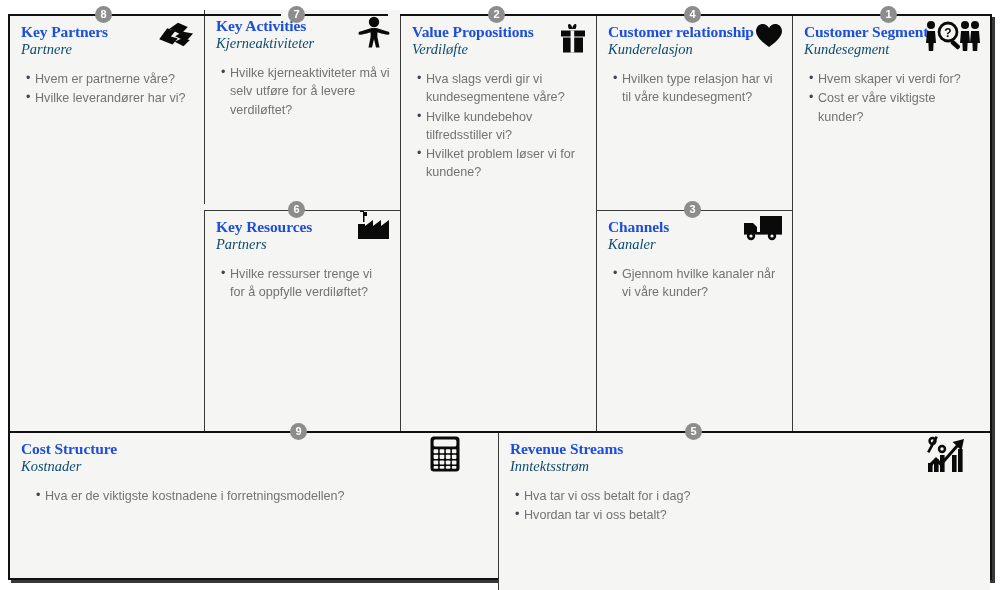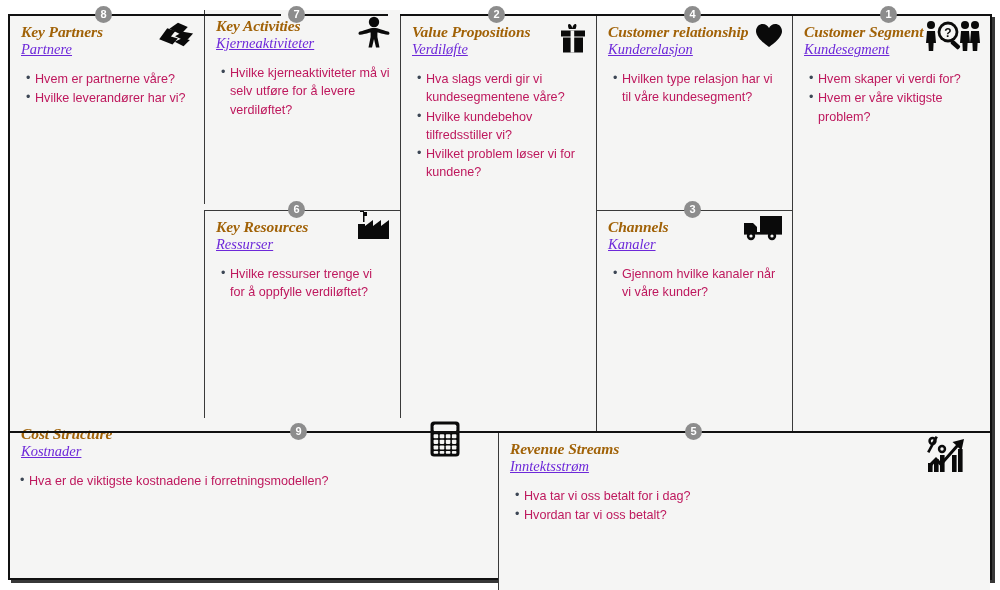--- a/index.html
+++ b/index.html
@@ -42,37 +42,35 @@
 
   
   .cell-head {
     position: relative;
     padding: 7px 10px 0 11px;
     min-height: 42px;
   }
   .title {
     font-family: "Liberation Serif", serif;
     font-weight: bold;
-    font-style: italic;
     font-size: 15.5px;
-    color: #a16207;
+    color: #1d4ed8;
     line-height: 1.12;
     letter-spacing: -0.1px;
     white-space: nowrap;
   }
   .subtitle {
     font-family: "Liberation Serif", serif;
     font-style: italic;
     font-weight: normal;
     font-size: 14.5px;
-    color: #6d28d9;
+    color: #0c4a6e;
     line-height: 1.12;
     margin-top: 1px;
     white-space: nowrap;
-    text-decoration: underline;
   }
 
   
   .icon {
     position: absolute;
     right: 9px;
     top: 6px;
     width: 42px;
     height: 38px;
     display: flex;
@@ -84,35 +82,35 @@
   
   .bullets {
     list-style: none;
     margin: 12px 0 0 0;
     padding: 0 10px 0 16px;
   }
   .bullets li {
     position: relative;
     font-family: "Liberation Sans", sans-serif;
     font-size: 12.6px;
-    color: #be185d;
+    color: #737373;
     line-height: 1.45;
     padding-left: 9px;
     margin-bottom: 1px;
   }
   .bullets li::before {
     content: "\2022";
     position: absolute;
     left: 0;
     top: -1px;
     color: #3c4654;
     font-size: 12.6px;
   }
 
-  .bullets.wide { padding-left: 10px; }
+  .bullets.wide { padding-left: 10px; margin-left: 16px; }
 
   
   .badge {
     position: absolute;
     width: 17px;
     height: 17px;
     border-radius: 50%;
     background: #8d8d8d;
     color: #ffffff;
     font-family: "Liberation Sans", sans-serif;
@@ -184,21 +182,21 @@
     </div>
     <ul class="bullets">
       <li>Hvilke kjerneaktiviteter må vi selv utføre for å levere verdiløftet?</li>
     </ul>
   </div>
   <div class="badge" style="left:288px; top:6px;">7</div>
 
   <div class="cell bl bt" style="left:204px; top:210px; width:196px; height:222px;">
     <div class="cell-head">
       <div class="title">Key Resources</div>
-      <div class="subtitle">Ressurser</div>
+      <div class="subtitle">Partners</div>
       <span class="icon" style="top:-3px;">
         <svg width="36" height="32" viewBox="0 0 36 32">
           <path d="M8 14 L8 4 L5 4 L5 1 L9 1 L9 4 L12 4 L12 8 L9.5 8 L9.5 14 Z"></path>
           <path d="M3 16 L3 31 L34 31 L34 12 L26 18 L26 12 L18 18 L18 12 L10 18 L10 16 Z"></path>
         </svg>
       </span>
     </div>
     <ul class="bullets">
       <li>Hvilke ressurser trenge vi for å oppfylle verdiløftet?</li>
     </ul>
@@ -281,28 +279,28 @@
 
           <circle cx="40" cy="5" r="4"></circle>
           <path d="M36 11 L44 11 L45 23 L42.6 23 L42.2 31 L37.8 31 L37.4 23 L35 23 Z"></path>
           <circle cx="50" cy="5" r="4"></circle>
           <path d="M46 11 L54 11 L55 23 L52.6 23 L52.2 31 L47.8 31 L47.4 23 L45 23 Z"></path>
         </svg>
       </span>
     </div>
     <ul class="bullets">
       <li>Hvem skaper vi verdi for?</li>
-      <li>Hvem er våre viktigste problem?</li>
+      <li>Cost er våre viktigste kunder?</li>
     </ul>
   </div>
   <div class="badge" style="left:880px; top:6px;">1</div>
 
   <div style="position:absolute; left:10px; top:431px; width:980px; height:2px; background:#111111; z-index:5;"></div>
 
-  <div class="cell" style="left:10px; top:418px; width:488px; height:133px;">
+  <div class="cell" style="left:10px; top:433px; width:488px; height:133px;">
     <div class="cell-head">
       <div class="title">Cost Structure</div>
       <div class="subtitle">Kostnader</div>
       <span class="icon" style="right:38px; top:3px; width:34px;">
         <svg width="30" height="36" viewBox="0 0 30 36">
           <rect x="0.5" y="0.5" width="29" height="35" rx="3.5"></rect>
           <rect x="3.6" y="3.6" width="22.8" height="7" rx="1.6" fill="#f5f5f4"></rect>
           <g fill="#f5f5f4">
             <rect x="3.6" y="13.2" width="4.6" height="4.1" rx="0.8"></rect>
             <rect x="9.7" y="13.2" width="4.6" height="4.1" rx="0.8"></rect>

